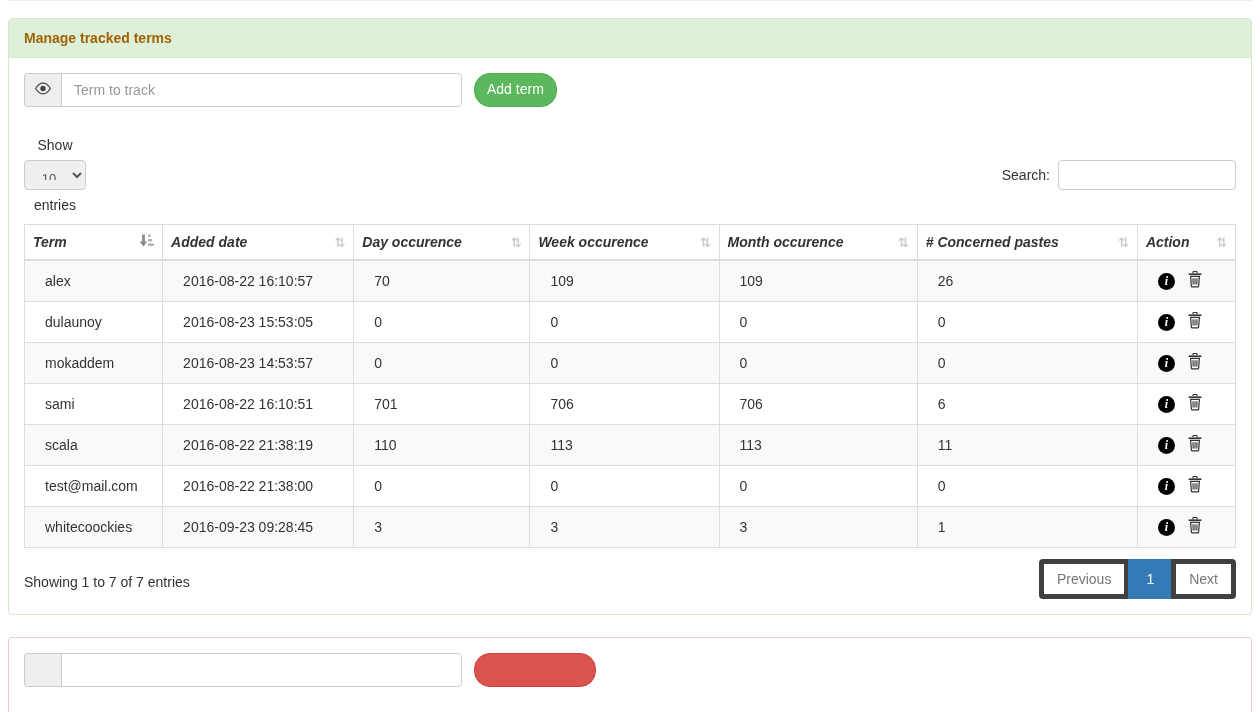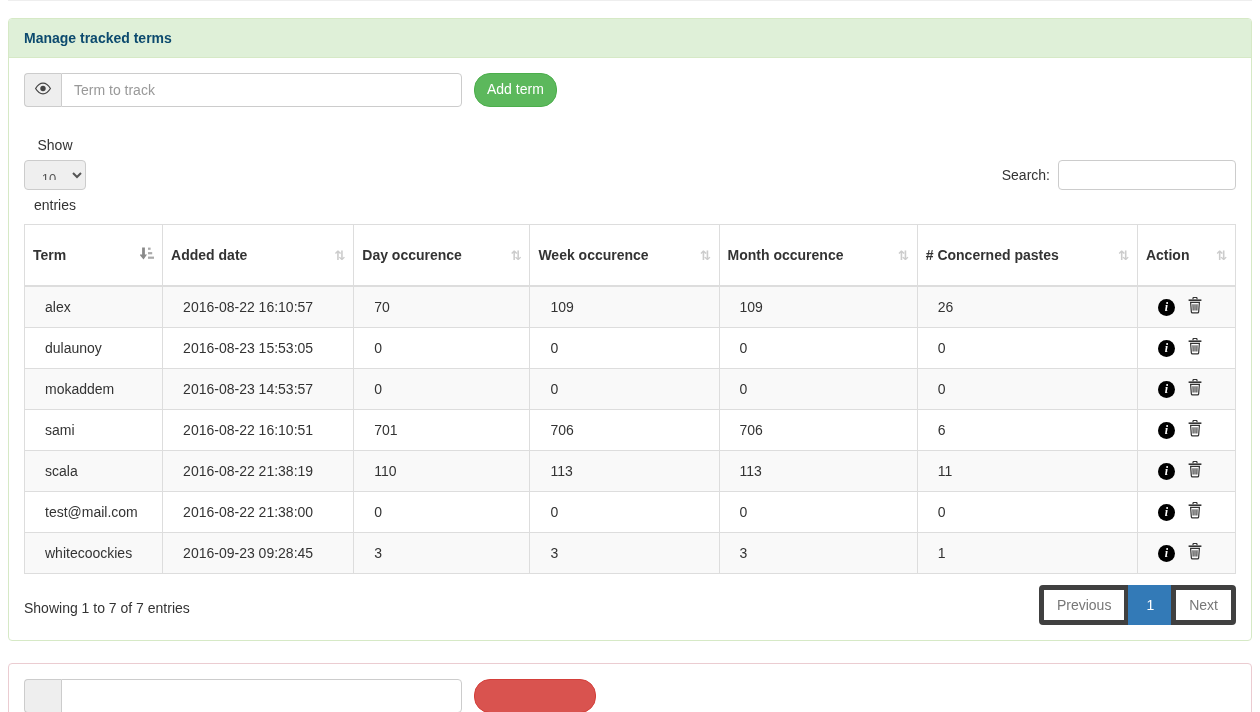--- a/index.html
+++ b/index.html
@@ -8,21 +8,21 @@
   .wrapper { margin:0 8px; }
 
   h1.page-title { font-size:30px; font-weight:normal; color:#333; margin:8px 0 10px 22px; letter-spacing:0; }
   hr.title-rule { border:none; border-top:1px solid #eee; margin:0 0 17px 0; }
 
   
   .panel { border:1px solid; border-radius:4px; margin-bottom:22px; background:#fff; }
   .panel-success { border-color:#d6e9c6; }
   .panel-danger { border-color:#ebccd1; }
   .panel-heading { padding:11px 15px; font-weight:bold; border-bottom:1px solid; border-radius:3px 3px 0 0; }
-  .panel-success > .panel-heading { background:#dff0d8; color:#0c4a6e; border-color:#d6e9c6; }
+  .panel-success > .panel-heading { background:#dff0d8; color:#a16207; border-color:#d6e9c6; }
   .panel-danger > .panel-heading { background:#f2dede; color:#a94442; border-color:#ebccd1; }
   .panel-body { padding:15px; }
 
   
   .input-group { display:flex; align-items:stretch; width:438px; float:left; }
   .input-group-addon { width:37px; background:#eee; border:1px solid #ccc; border-right:none;
     border-radius:4px 0 0 4px; display:flex; align-items:center; justify-content:center; }
   .input-group input { flex:1; height:34px; border:1px solid #ccc; border-radius:0 4px 4px 0;
     padding:6px 12px; font-size:14px; color:#555; outline:none; }
   .input-group input::placeholder { color:#999; opacity:1; }
@@ -38,21 +38,21 @@
   .dt-length { display:flex; align-items:center; gap:7px;flex-direction:column; }
   .dt-length select { height:30px; width:62px; border:1px solid #ccc; border-radius:4px;
     font-size:13px; color:#555; padding:9px 6px; text-align:center; }
   .dt-search { display:flex; align-items:center; gap:8px; }
   .dt-search input { height:30px; width:178px; border:1px solid #ccc; border-radius:4px; padding:4px 8px; font-size:14px; }
 
   
   table.dataTable { width:100%; border-collapse:collapse; table-layout:fixed; border:1px solid #ddd; }
   table.dataTable th, table.dataTable td { border:1px solid #ddd; padding:10px 20px; text-align:left;
     font-size:14px; vertical-align:middle; overflow:hidden; white-space:nowrap; }
-  table.dataTable thead th { font-weight:bold; color:#333; padding:22px 8px; border-bottom-width:2px; position:relative; cursor:pointer; }
+  table.dataTable thead th { font-weight:bold; color:#333; padding:9px 8px; border-bottom-width:2px; position:relative; cursor:pointer;font-style:italic; }
   table.dataTable tbody tr.odd { background:#f9f9f9; }
   table.dataTable tbody tr.even { background:#fff; }
   .col-term{width:138px}.col-added{width:191px}.col-day{width:176px}.col-week{width:189px}
   .col-month{width:198px}.col-pastes{width:220px}.col-action{width:98px}
   .sort-glyph { position:absolute; right:8px; top:50%; transform:translateY(-50%); color:#ccc; font-size:13px; }
   .sort-glyph.svgbox { color:inherit; }
   .action-cell { padding-left:24px; }
   .icon-info { display:inline-block; width:17px; height:17px; border-radius:50%; background:#000; color:#fff;
     text-align:center; line-height:17px; font-size:12px; font-weight:bold; font-style:italic;
     font-family:"Liberation Serif",serif; vertical-align:middle; cursor:pointer; }

